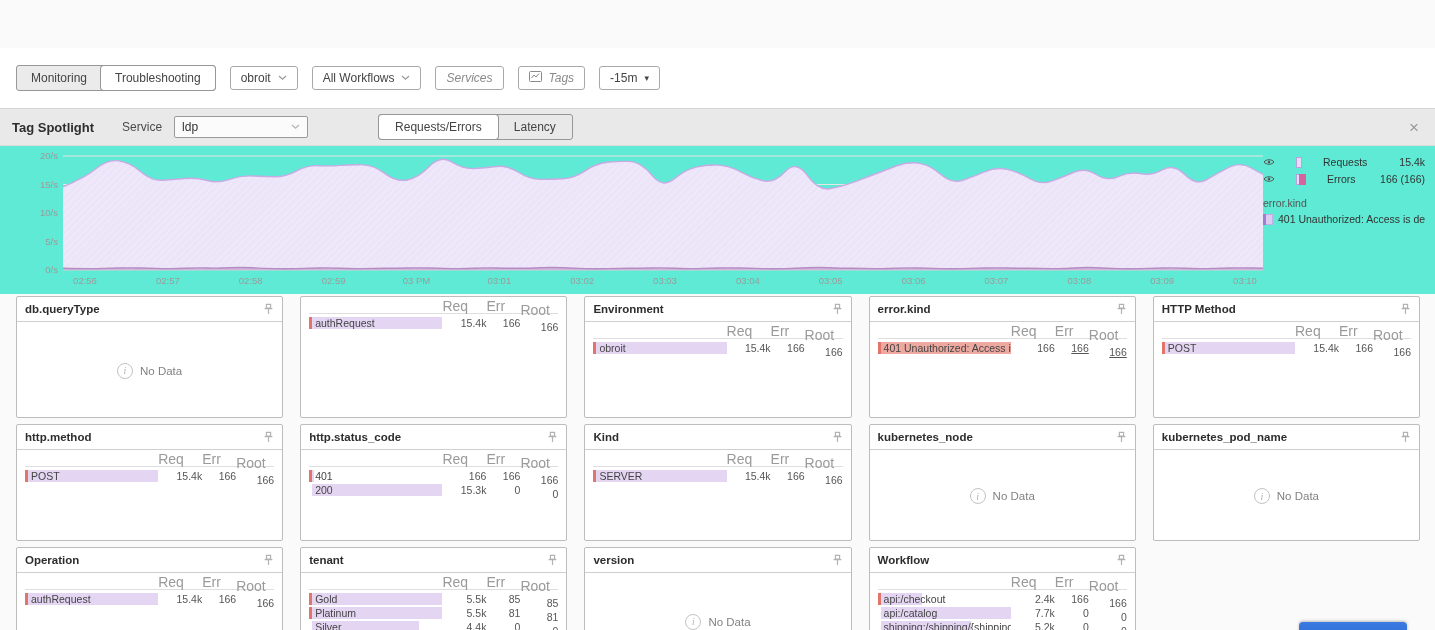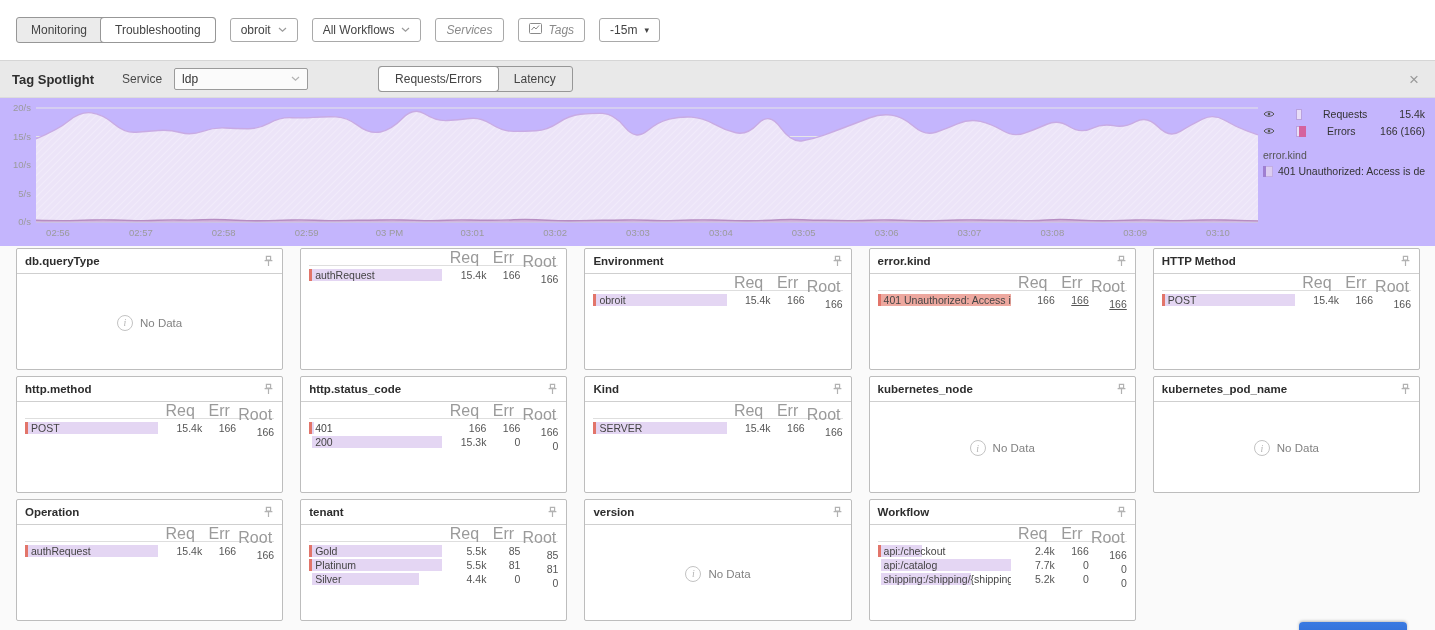--- a/index.html
+++ b/index.html
@@ -1,20 +1,20 @@
 <!DOCTYPE html>
 <html><head>
 <meta charset="utf-8">
 <style>
   * { margin:0; padding:0; box-sizing:border-box; }
   html,body { width:1435px; height:630px; overflow:hidden; background:#fafafa;
     font-family:"Liberation Sans", sans-serif; color:#333; }
 
   
-  .toolbar { height:60px; background:#fff; display:flex; align-items:center; padding-left:16px; gap:14px; }
+  .toolbar { height:60px; background:#fff; display:flex; align-items:center; padding-left:16px; gap:14px;margin-top:48px; }
   .seg { display:flex; border:1px solid #979797; border-radius:3px; background:#ebebeb; overflow:hidden; }
   .seg .seg-btn { padding:5px 14px; font-size:12px; color:#444; cursor:pointer; background:transparent; border:none;
     font-family:inherit; }
   .seg .seg-btn.active { background:#fff; border-radius:3px; box-shadow:0 0 0 1px #979797; position:relative; }
   .ctl { display:inline-flex; align-items:center; gap:7px; border:1px solid #a9a9a9; border-radius:3px;
     background:#fff; padding:4px 10px; font-size:12px; color:#444; cursor:pointer; }
   .ctl.italic { font-style:italic; color:#8a8a8a; }
   .chev svg { display:block; }
   .caret { font-size:9px; color:#444; }
 
@@ -24,21 +24,21 @@
   .spot-title { font-size:13px; font-weight:bold; color:#2e2e2e; margin-right:28px; }
   .svc-label { font-size:12px; color:#4a4a4a; margin-right:12px; }
   .svc-select { width:134px; height:22px; border:1px solid #9b9b9b; background:#fbfbfb; border-radius:2px;
     display:flex; align-items:center; justify-content:space-between; padding:0 7px; font-size:12px; color:#333; cursor:pointer; }
   .spot-tabs { margin-left:70px; display:flex; border:1px solid #979797; border-radius:3px; overflow:hidden; }
   .spot-tabs .seg-btn { padding:5px 16px; font-size:12px; color:#444; cursor:pointer; background:transparent; border:none; font-family:inherit; }
   .spot-tabs .seg-btn.active { background:#fff; box-shadow:0 0 0 1px #979797; border-radius:3px; }
   .close-x { margin-left:auto; font-size:17px; color:#9a9a9a; cursor:pointer; padding:0 4px; line-height:1; }
 
   
-  .chart-section { height:148px; background:#c4b5fd; display:flex; }
+  .chart-section { height:148px; background:#5eead4; display:flex;padding-left:27px; }
   .chart-svg { display:block; }
   .legend { width:172px; padding:10px 10px 0 0; font-size:10.5px; color:#333; flex-shrink:0; }
   .legend-row { display:flex; align-items:center; gap:21px; margin-bottom:5px; cursor:default; }
   .legend-row .eye { cursor:pointer; display:inline-flex; }
   .legend-label { flex:1; white-space:nowrap; overflow:hidden; }
   .legend-val { color:#333; }
   .sw { display:inline-flex; height:11px; flex-shrink:0; }
   .sw-req { width:6px; background:#e8ddf7; border:1px solid #b9a2de; }
   .sw-err-a { width:3px; background:#e8ddf7; border:1px solid #b9a2de; border-right:none; }
   .sw-err-b { width:7px; background:#d5639e; }
@@ -52,21 +52,21 @@
   .panels { margin:2px 15px 0 16px; display:grid; grid-template-columns:repeat(5,1fr);
     grid-template-rows:122px 117px 122px; gap:6px 17px; }
   .panel { background:#fff; border:1px solid #bdbdbd; border-radius:2px; display:flex; flex-direction:column; overflow:hidden; }
   .panel-head { height:25px; flex-shrink:0; border-bottom:1px solid #cfcfcf; display:flex; align-items:center;
     justify-content:space-between; padding:0 8px; }
   .panel-title { font-size:11.5px; font-weight:bold; color:#2d2d2d; }
   .pin { cursor:pointer; display:inline-flex; }
   .panel-body { flex:1; padding:2px 8px 0 8px; overflow:hidden; }
   .cols-row { display:flex; align-items:center; height:15px; border-bottom:1px solid #dedede; margin-bottom:2px; }
   .cols-row .spacer { flex:1; }
-  .colhdr { font-size:16px; color:#9a9a9a; text-align:center; }
+  .colhdr { font-size:14px; color:#9a9a9a; text-align:left; }
   .c-req { width:44px; } .c-err { width:34px; } .c-root { width:38px;margin-top:8px; }
   .t-row { display:flex; align-items:center; height:14px; cursor:pointer; }
   .bar-zone { flex:1; position:relative; height:12px; overflow:hidden; }
   .bar { position:absolute; left:3px; top:0; bottom:0; background:#e4d6f3; }
   .bar.salmon { background:#eda89f; }
   .marker { position:absolute; left:0; top:0; bottom:0; width:3px; }
   .marker.err { background:#e2756a; }
   .bar-label { position:relative; z-index:1; font-size:10.5px; color:#444; padding-left:6px;
     white-space:nowrap; overflow:hidden; display:block; line-height:12px; }
   .val { font-size:10.5px; color:#555; text-align:right; }

